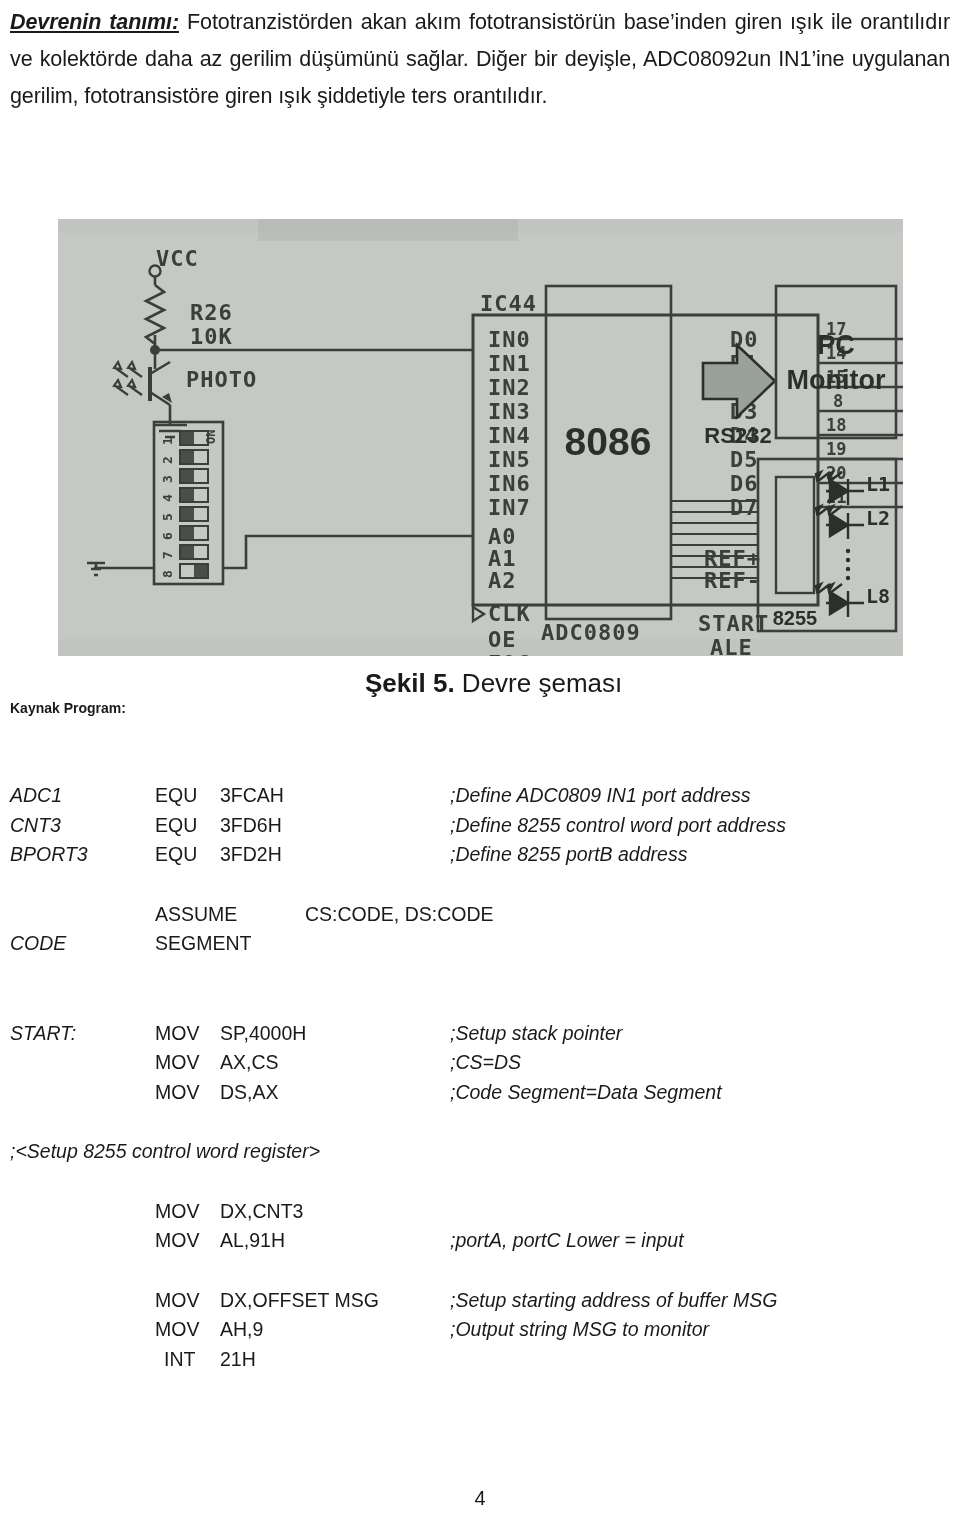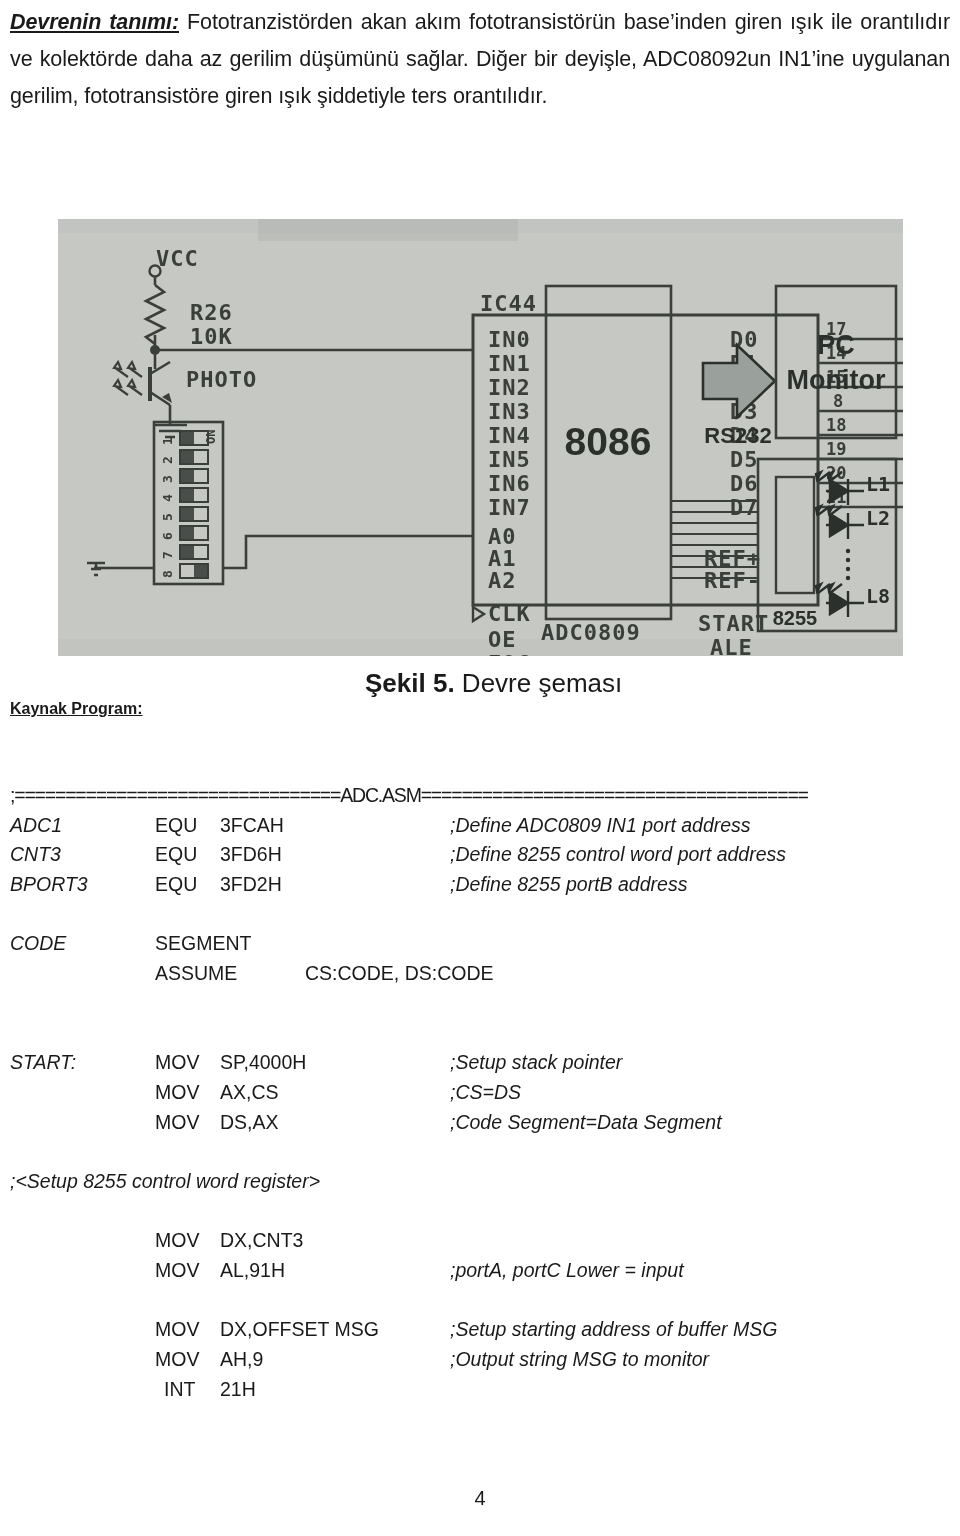--- a/index.html
+++ b/index.html
@@ -53,23 +53,22 @@
     top: 668px;
     font-size: 26px;
     white-space: nowrap;
   }
   #figure-caption .cap-bold { font-weight: bold; }
 
   #kaynak-heading {
     position: absolute;
     left: 10px;
     top: 700px;
-    font-size: 16px;
+    font-size: 14px;
     font-weight: bold;
-    text-decoration: underline;
     white-space: nowrap;
   }
 
   
   #code-listing {
     position: absolute;
     left: 10px;
     top: 781px;
     width: 945px;
     font-size: 19.5px;
@@ -337,23 +336,20 @@
   </svg>
 </div>
 
 <div id="figure-caption">
   <span class="cap-bold">Şekil 5.</span><span> Devre şeması</span>
 </div>
 
 <div id="kaynak-heading">Kaynak Program:</div>
 
 <div id="code-listing">
-  <div class="code-line">
-    <span class="banner">;================================ADC.ASM======================================</span>
-  </div>
   <div id="code-body">
       <div class="code-line">
         <span class="col-label">ADC1</span>
         <span class="col-op">EQU</span>
         <span class="col-arg">3FCAH</span>
         <span class="col-cmt">;Define ADC0809 IN1 port address</span>
       </div>
       <div class="code-line">
         <span class="col-label">CNT3</span>
         <span class="col-op">EQU</span>
@@ -361,26 +357,26 @@
         <span class="col-cmt">;Define 8255 control word port address</span>
       </div>
       <div class="code-line">
         <span class="col-label">BPORT3</span>
         <span class="col-op">EQU</span>
         <span class="col-arg">3FD2H</span>
         <span class="col-cmt">;Define 8255 portB address</span>
       </div>
       <div class="code-line blank"></div>
       <div class="code-line">
+        <span class="indent-op">ASSUME</span>
+        <span class="col-cmt" style="font-style: normal; left: 295px;">CS:CODE, DS:CODE</span>
+      </div>
+      <div class="code-line">
         <span class="col-label">CODE</span>
         <span class="indent-op">SEGMENT</span>
-      </div>
-      <div class="code-line">
-        <span class="indent-op">ASSUME</span>
-        <span class="col-cmt" style="font-style: normal; left: 295px;">CS:CODE, DS:CODE</span>
       </div>
       <div class="code-line blank"></div>
       <div class="code-line blank"></div>
       <div class="code-line">
         <span class="col-label">START:</span>
         <span class="col-op">MOV</span>
         <span class="col-arg">SP,4000H</span>
         <span class="col-cmt">;Setup stack pointer</span>
       </div>
       <div class="code-line">

